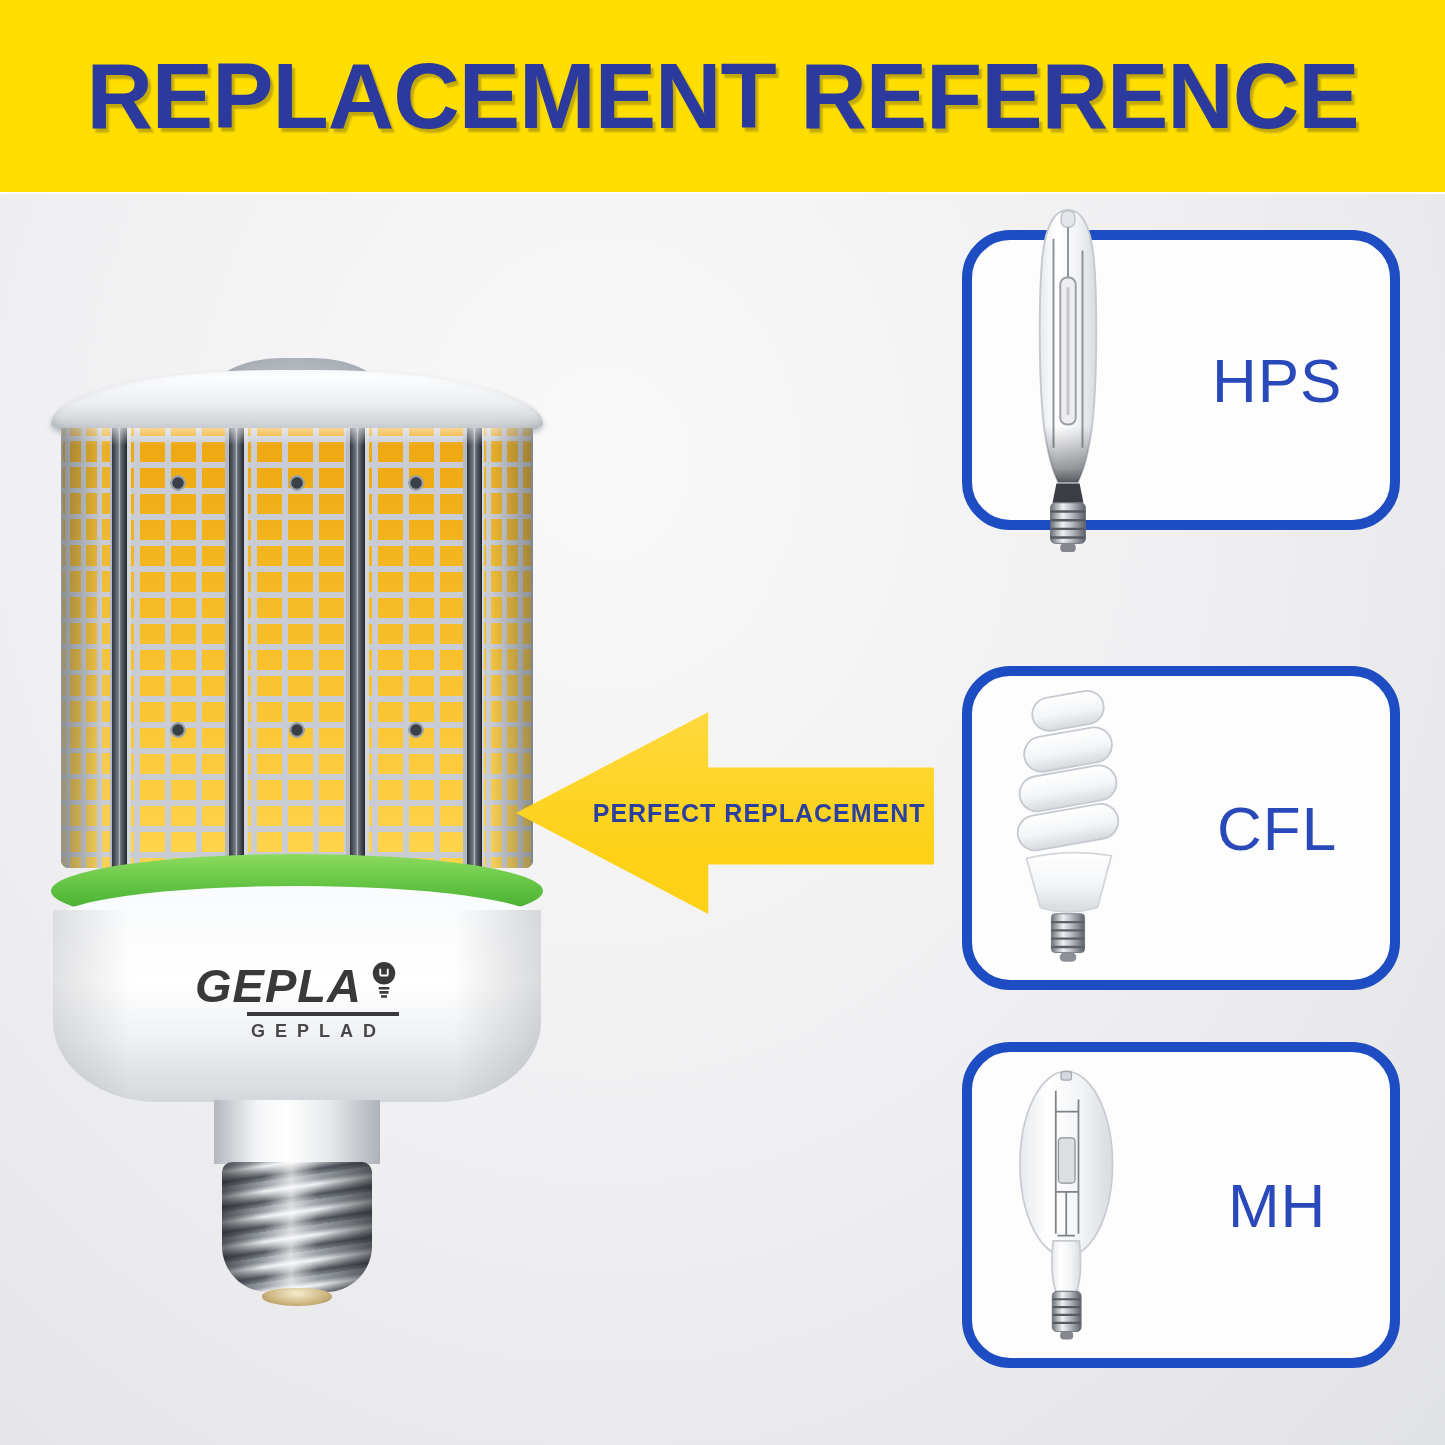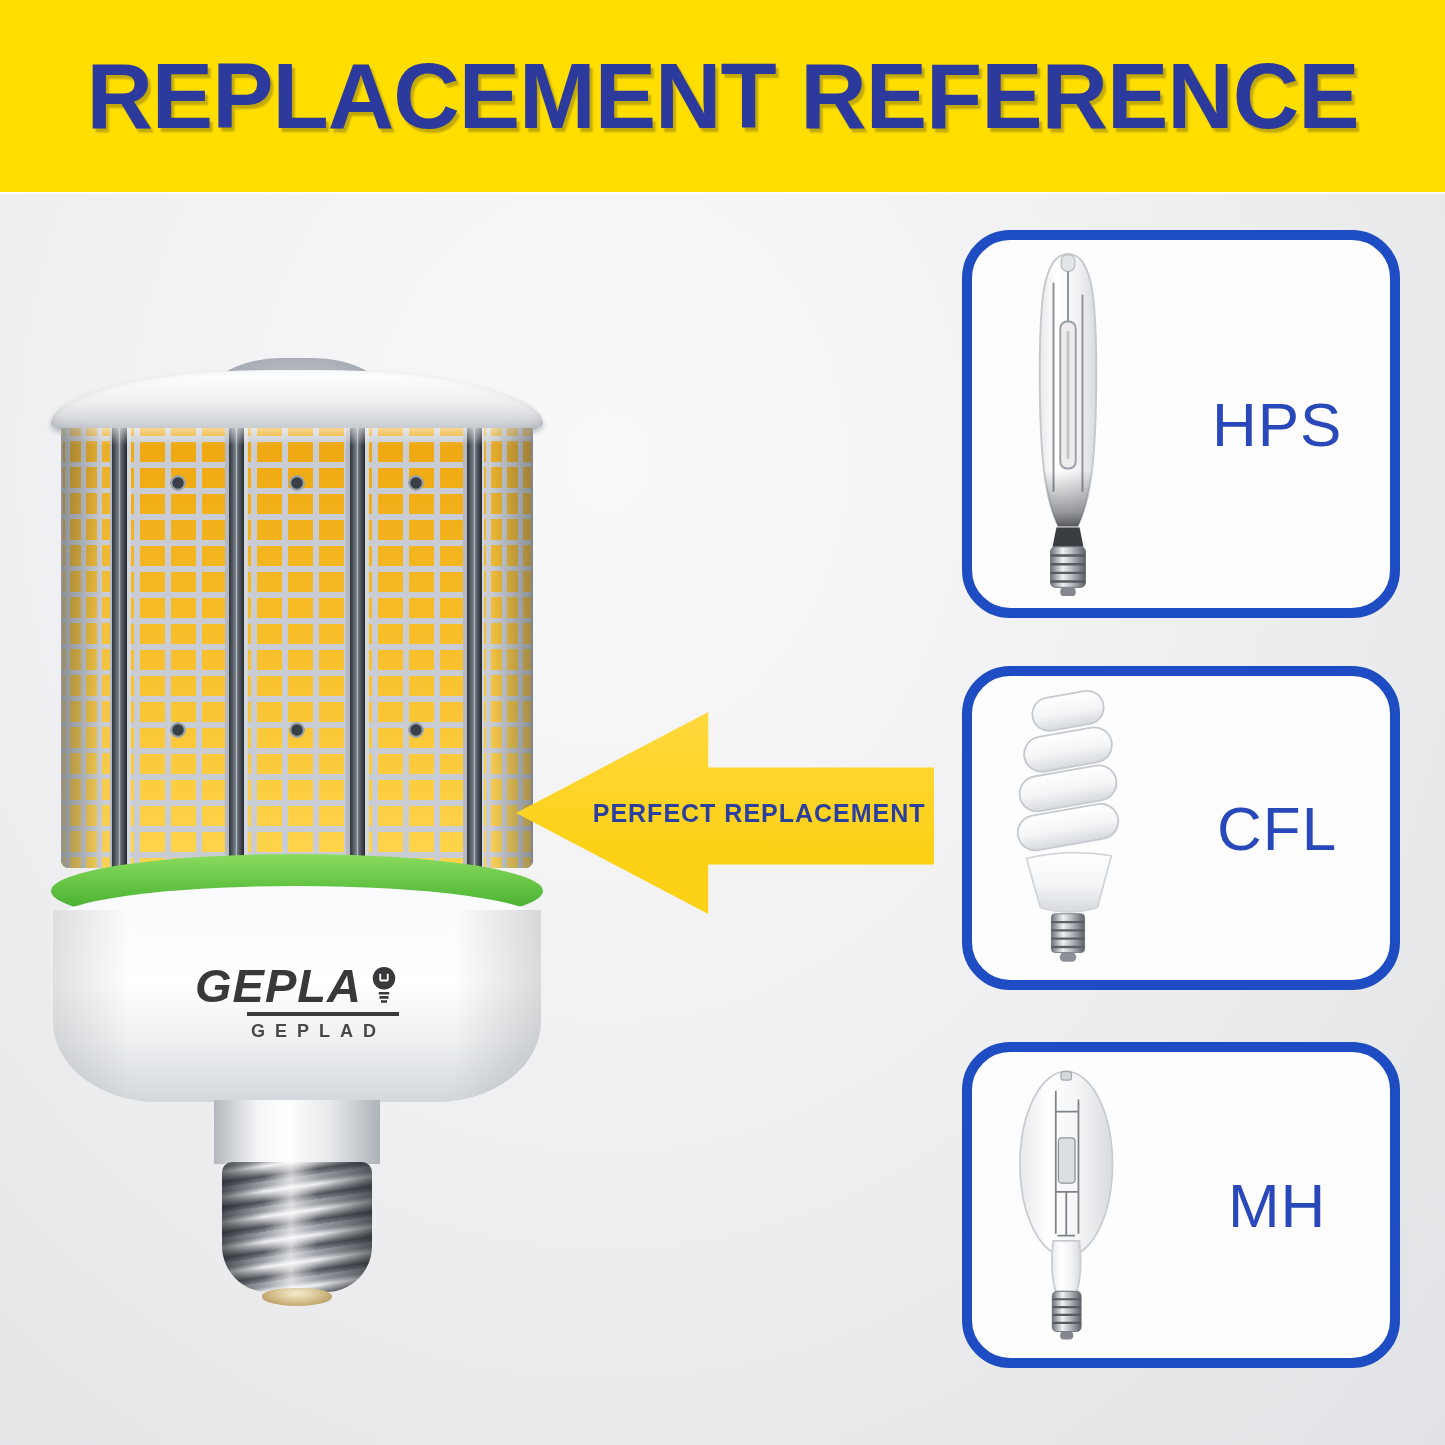--- a/index.html
+++ b/index.html
@@ -85,21 +85,21 @@
     background: linear-gradient(180deg, #fbfcfd 6%, #ffffff 38%, #eef0f2 68%, #d3d7db 100%);
     border-radius: 0 0 105px 105px / 0 0 80px 80px;
     display:flex; align-items:center; justify-content:center;
   }
   .housing::after{
     content:''; position:absolute; inset:0; pointer-events:none;
     border-radius:inherit;
     background: linear-gradient(90deg, rgba(96,101,108,.20) 0%, rgba(255,255,255,0) 16%, rgba(255,255,255,0) 82%, rgba(96,101,108,.24) 100%);
   }
   .logo{ position:relative; z-index:2; display:flex; flex-direction:column; align-items:center; margin-top:-8px; }
-  .logo-row{ display:flex; align-items:center; gap:7px; }
+  .logo-row{ display:flex; align-items:flex-start; gap:7px; }
   .logo-text{ font-size:47px; font-weight:800; font-style:italic; letter-spacing:1px; color:#39393b; line-height:1; }
   .logo-bulb{ width:30px; height:40px; margin-top:-2px; }
   .logo-line{ height:4px; background:#39393b; align-self:stretch; margin:3px 0 5px 52px; }
   .logo-sub{ font-size:18px; font-weight:600; letter-spacing:10px; color:#48484a; align-self:flex-end; margin-right:13px; }
   .neck{
     position:absolute; left:50%; transform:translateX(-50%); width:166px; top:742px; height:64px;
     background: linear-gradient(90deg, #b3b7bd 0%, #f4f5f7 26%, #ffffff 44%, #e6e8ea 70%, #aeb2b9 100%);
   }
   .screw{
     position:absolute; left:50%; transform:translateX(-50%); width:150px; top:804px; height:130px;
@@ -123,21 +123,21 @@
     position:absolute; left:11%; width:87%; top:50%; transform:translateY(-50%);
     text-align:right; font-size:25px; font-weight:700; letter-spacing:1px;
     color: var(--arrow-text-blue, #2B3F9E); white-space:nowrap;
   }
   
   .card{
     position:absolute; left:962px; width:438px; box-sizing:border-box;
     background:#fdfdfe; border:10px solid var(--box-border-blue,#1E4CC2); border-radius:48px;
     display:flex; align-items:center;
   }
-  .card.hps{ top:230px; height:388px; }
+  .card.hps{ top:230px; height:300px; }
   .card.cfl{ top:666px; height:324px; }
   .card.mh{ top:1042px; height:326px; }
   .card-img{ width:46%; display:flex; align-items:center; justify-content:center; }
   .card-label{
     width:54%; text-align:center; font-size:62px; font-weight:400; letter-spacing:1px;
     color: var(--label-blue, #2948BA);
   }
 </style>
 </head>
 <body>

